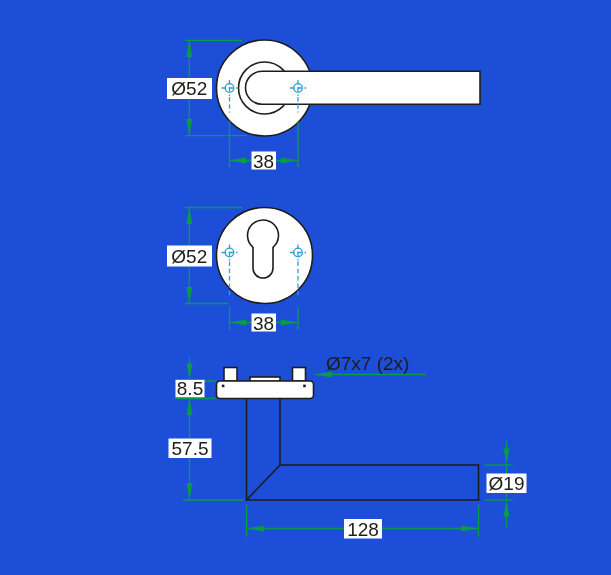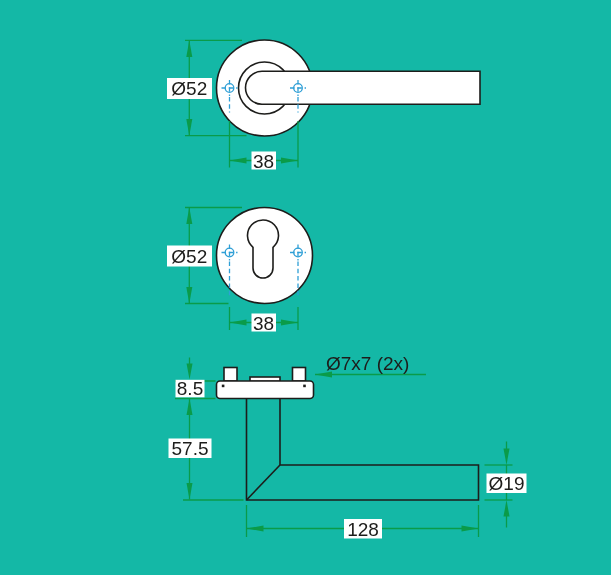--- a/index.html
+++ b/index.html
@@ -1,16 +1,16 @@
 <!DOCTYPE html>
 <html><head>
 <meta charset="utf-8">
 <style>
   html,body{margin:0;padding:0;background:#ffffff;}
-  .canvas{position:relative;width:611px;height:575px;background:#14b8a6;overflow:hidden;
+  .canvas{position:relative;width:611px;height:575px;background:#1d4ed8;overflow:hidden;
           font-family:"Liberation Sans",sans-serif;}
   
   .blk      {fill:#ffffff;stroke:#1d1d1b;stroke-width:1.6;}
   .blk-line {fill:none;stroke:#1d1d1b;stroke-width:1.6;}
   .blk-fill {fill:#1d1d1b;stroke:none;}
   
   .grn      {fill:none;stroke:#0a9b49;stroke-width:1.3;}
   .grn-fill {fill:#0a9b49;stroke:none;}
   
   .blu      {fill:none;stroke:#2f9fd6;stroke-width:1.3;}

